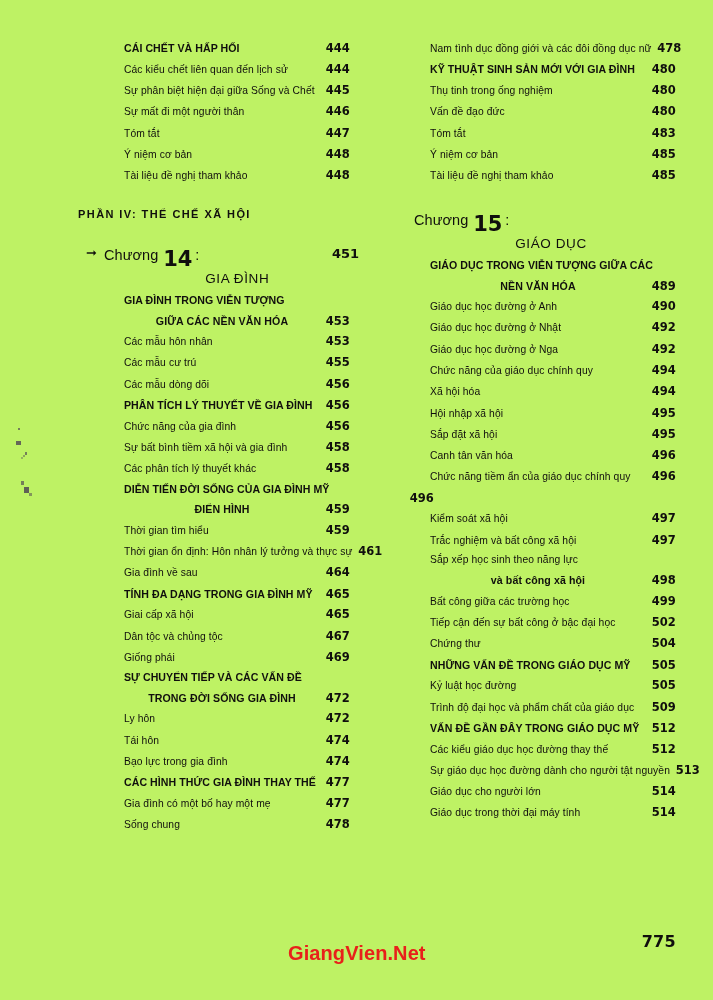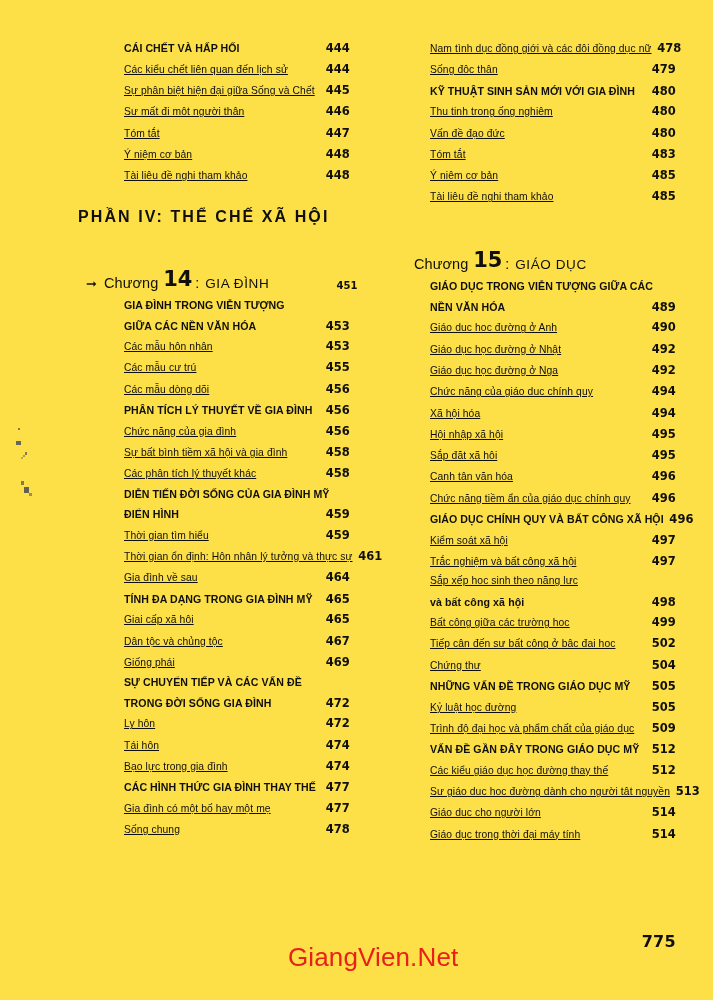--- a/index.html
+++ b/index.html
@@ -67,69 +67,68 @@
     font-weight: 700;
     letter-spacing: .01em;
     font-family: "DejaVu Sans", sans-serif;
   }
 
   
   .row.sub .title {
     padding-left: 50px;
     font-size: 10.3px;
     font-weight: 400;
-    text-decoration: underline;
   }
   
   .row.head .title {
     padding-left: 50px;
     font-size: 10.6px;
     font-weight: 700;
     letter-spacing: .005em;
   }
   
   .row.head-cont .title {
     padding-left: 50px;
     font-size: 10.6px;
     font-weight: 700;
-    text-align: left;
+    text-align: center;
   }
   
   .col-right .row.sub .title,
   .col-right .row.head .title { padding-left: 26px; }
   .col-right .row.head-cont .title { padding-left: 26px; }
 
   
   .part-heading {
     margin-top: 26px;
     margin-bottom: 26px;
-    font-size: 16px;
+    font-size: 11px;
     font-weight: 700;
     letter-spacing: .13em;
     padding-left: 4px;
     white-space: nowrap;
   }
 
   
   .chapter-row {
     display: flex;
     align-items: baseline;
     width: 100%;
     margin-bottom: 9px;
   }
   .chapter-row .chapter-title {
     flex: 1 1 auto;
     white-space: nowrap;
     display: flex;
-    align-items: flex-end;
+    align-items: flex-start;
   }
   .chapter-row .page-num {
     flex: 0 0 30px;
-    text-align: center;
-    font-size: 10px;
+    text-align: left;
+    font-size: 13px;
     font-weight: 700;
     font-family: "DejaVu Sans", sans-serif;
   }
   .arrow-marker {
     display: inline-block;
     width: 18px;
     font-size: 13px;
     line-height: 1;
     transform: translateY(-1px);
   }
@@ -149,41 +148,41 @@
 
   .chapter-left  { padding-left: 12px; margin-top: 2px; }
   .chapter-right { padding-left: 6px;  margin-top: 30px; }
   .chapter-right .chapter-title { padding-left: 4px; }
 
   
   .watermark {
     position: absolute;
     left: 288px;
     top: 942px;
-    font-size: 26px;
-    font-weight: 400;
+    font-size: 20px;
+    font-weight: 700;
     letter-spacing: .005em;
     font-family: "Liberation Sans", sans-serif;
   }
 
   
   .folio {
     position: absolute;
     right: 37px;
     top: 932px;
     font-size: 16px;
     font-weight: 700;
     font-family: "DejaVu Sans", sans-serif;
     letter-spacing: .02em;
   }
 </style>
 </head>
 <body style="color: rgb(16, 15, 13);">
 
-<div class="page" style="background: #fde047;">
+<div class="page" style="background: #bef264;">
 
   <span class="speck s1"></span>
   <span class="speck s2"></span>
   <span class="speck s3"></span>
   <span class="speck s4"></span>
   <span class="speck s5"></span>
   <span class="speck s6"></span>
   <span class="speck s7"></span>
   <span class="speck s8"></span>
 
@@ -341,24 +340,20 @@
       </div>
   </div>
 
   <div class="col col-right">
 
     <div id="right-top">
         <div class="row sub">
           <span class="title">Nam tình dục đồng giới và các đôi đồng dục nữ</span>
           <span class="page-num">478</span>
         </div>
-        <div class="row sub">
-          <span class="title">Sống độc thân</span>
-          <span class="page-num">479</span>
-        </div>
         <div class="row head">
           <span class="title">KỸ THUẬT SINH SẢN MỚI VỚI GIA ĐÌNH</span>
           <span class="page-num">480</span>
         </div>
         <div class="row sub">
           <span class="title">Thụ tinh trong ống nghiệm</span>
           <span class="page-num">480</span>
         </div>
         <div class="row sub">
           <span class="title">Vấn đề đạo đức</span>
@@ -427,21 +422,20 @@
         </div>
         <div class="row sub">
           <span class="title">Canh tân văn hóa</span>
           <span class="page-num">496</span>
         </div>
         <div class="row sub">
           <span class="title">Chức năng tiềm ẩn của giáo dục chính quy</span>
           <span class="page-num">496</span>
         </div>
         <div class="row head">
-          <span class="title">GIÁO DỤC CHÍNH QUY VÀ BẤT CÔNG XÃ HỘI</span>
           <span class="page-num">496</span>
         </div>
         <div class="row sub">
           <span class="title">Kiểm soát xã hội</span>
           <span class="page-num">497</span>
         </div>
         <div class="row sub">
           <span class="title">Trắc nghiệm và bất công xã hội</span>
           <span class="page-num">497</span>
         </div>

